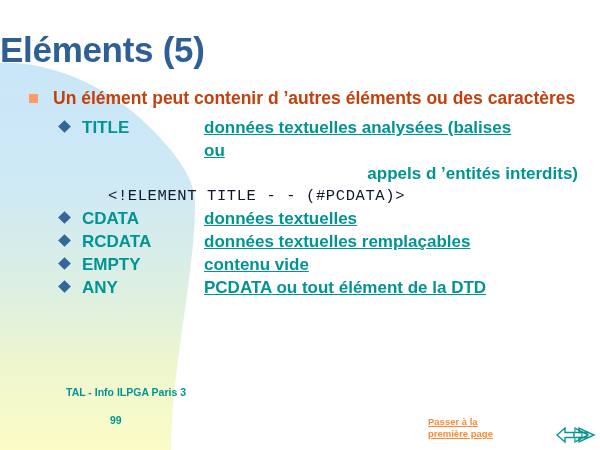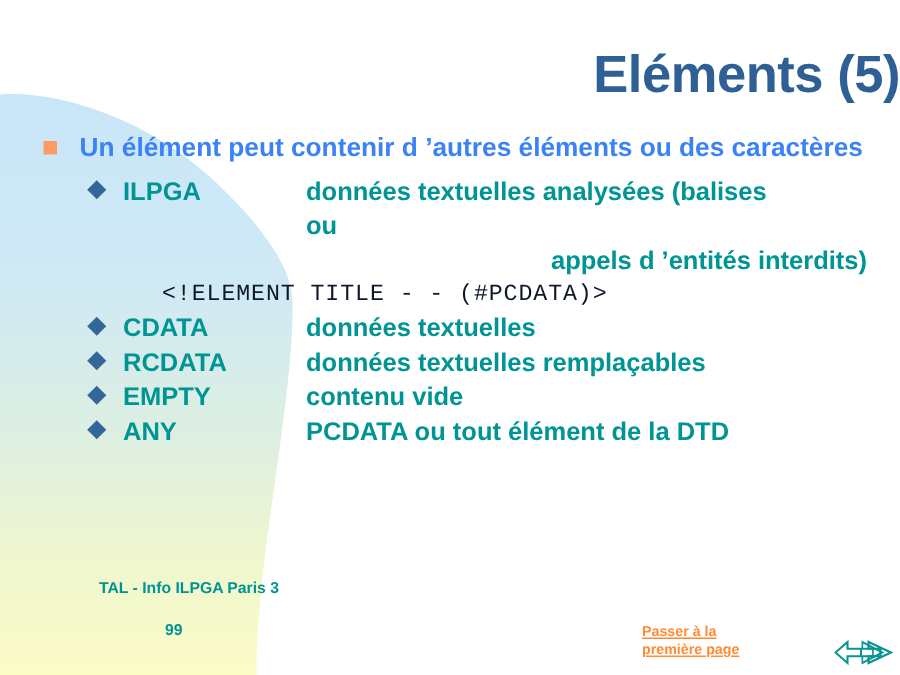--- a/index.html
+++ b/index.html
@@ -33,42 +33,42 @@
     z-index: 0;
     pointer-events: none;
   }
 
   
   #title {
     position: absolute;
     left: 0;
     top: 30px;
     width: 600px;
-    text-align: right;
+    text-align: left;
     font-size: 35px;
     font-weight: bold;
     color: #2E6096;
     letter-spacing: -0.3px;
     z-index: 3;
     white-space: nowrap;
   }
 
   
   #content {
     position: absolute;
     left: 26px;
     top: 86px;
     width: 552px;
     z-index: 3;
   }
 
   .lvl1 {
     position: relative;
     padding-left: 27px;
-    color: #3b82f6;
+    color: #c2410c;
     font-size: 17.5px;
     font-weight: bold;
     line-height: 24px;
     margin-bottom: 6px;
   }
   .lvl1 .sq-bullet {
     position: absolute;
     left: 3px;
     top: 8px;
     width: 9px;
@@ -95,20 +95,21 @@
   }
   .lvl2 .term {
     display: inline-block;
     width: 122px;
     vertical-align: top;
   }
   .lvl2 .desc {
     display: inline-block;
     vertical-align: top;
     width: 330px;
+    text-decoration: underline;
   }
   .lvl2.wrapline {
     padding-left: 56px;
     text-align: right;
   }
 
   .code {
     color: #0f172a;
     font-family: "Liberation Mono", "DejaVu Sans Mono", monospace;
     font-size: 15.5px;
@@ -190,21 +191,21 @@
   <div id="content">
 
     <div class="lvl1">
       <span class="sq-bullet"></span>
       <span>Un élément peut contenir d ’autres éléments ou des caractères</span>
     </div>
 
 
     <div class="lvl2">
       <span class="dia-bullet"></span>
-      <span class="term">ILPGA</span><span class="desc">données textuelles analysées (balises ou</span>
+      <span class="term">TITLE</span><span class="desc">données textuelles analysées (balises ou</span>
     </div>
     <div class="lvl2 wrapline">
       <span>appels d ’entités interdits)</span>
     </div>
 
     <div class="code">&lt;!ELEMENT TITLE - - (#PCDATA)&gt;</div>
 
     <div class="lvl2">
       <span class="dia-bullet"></span>
       <span class="term">CDATA</span><span class="desc">données textuelles</span>

